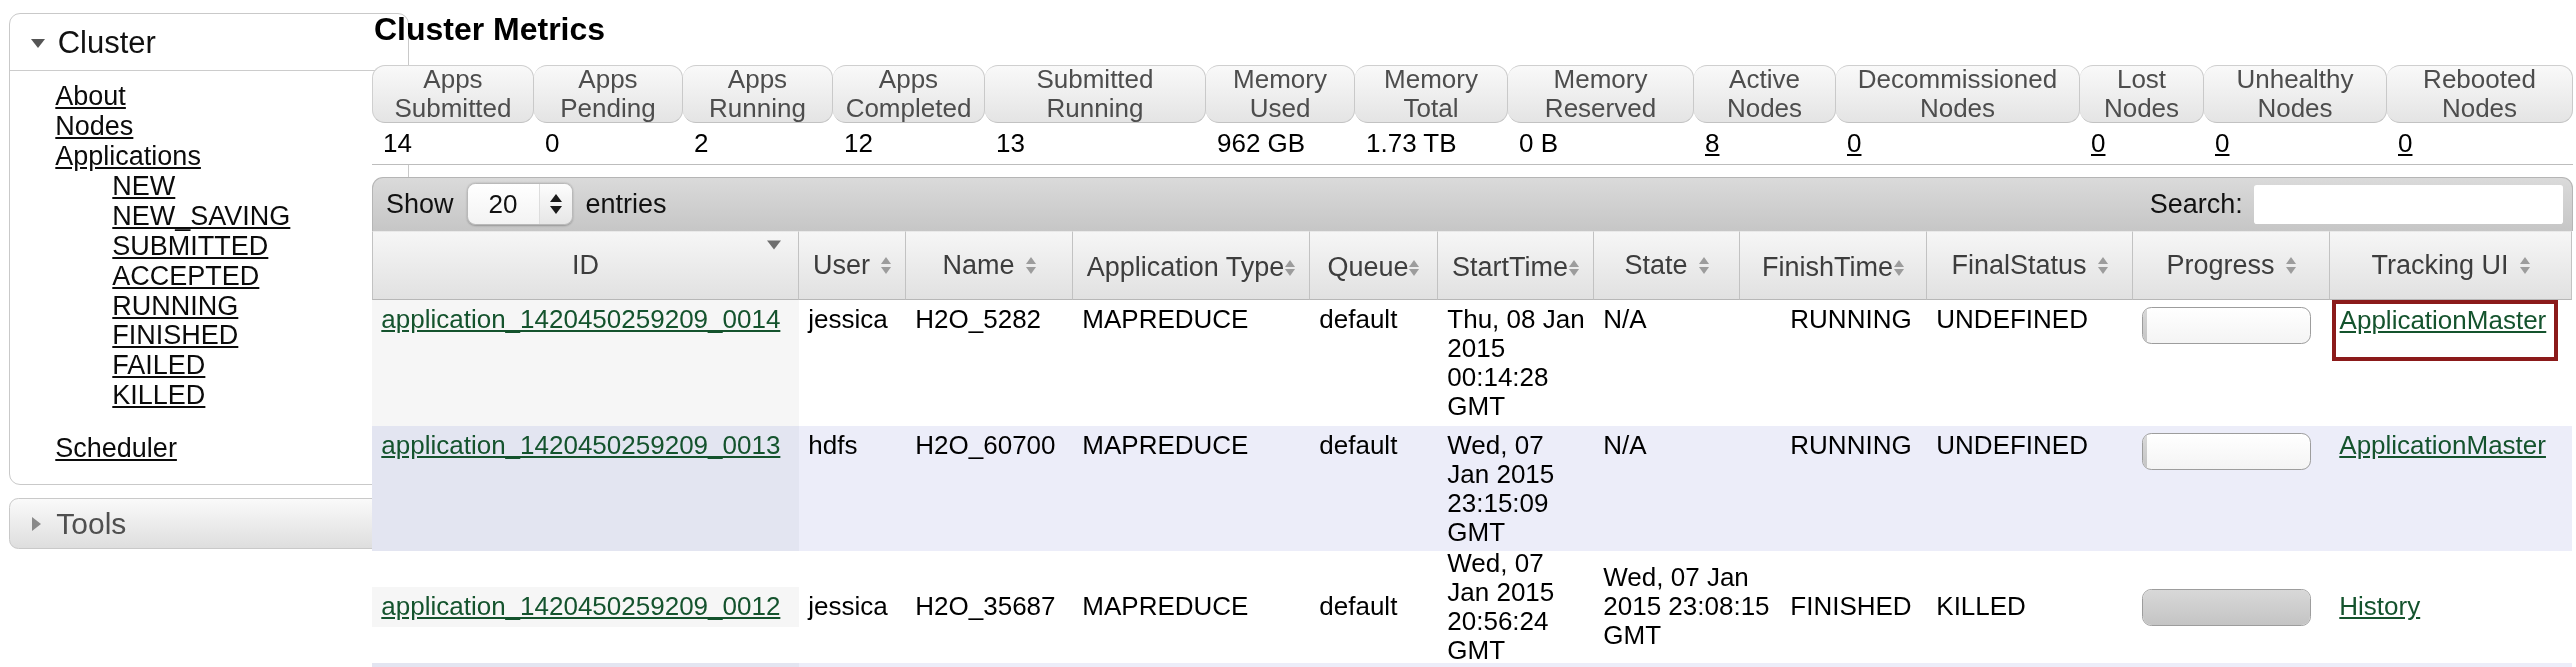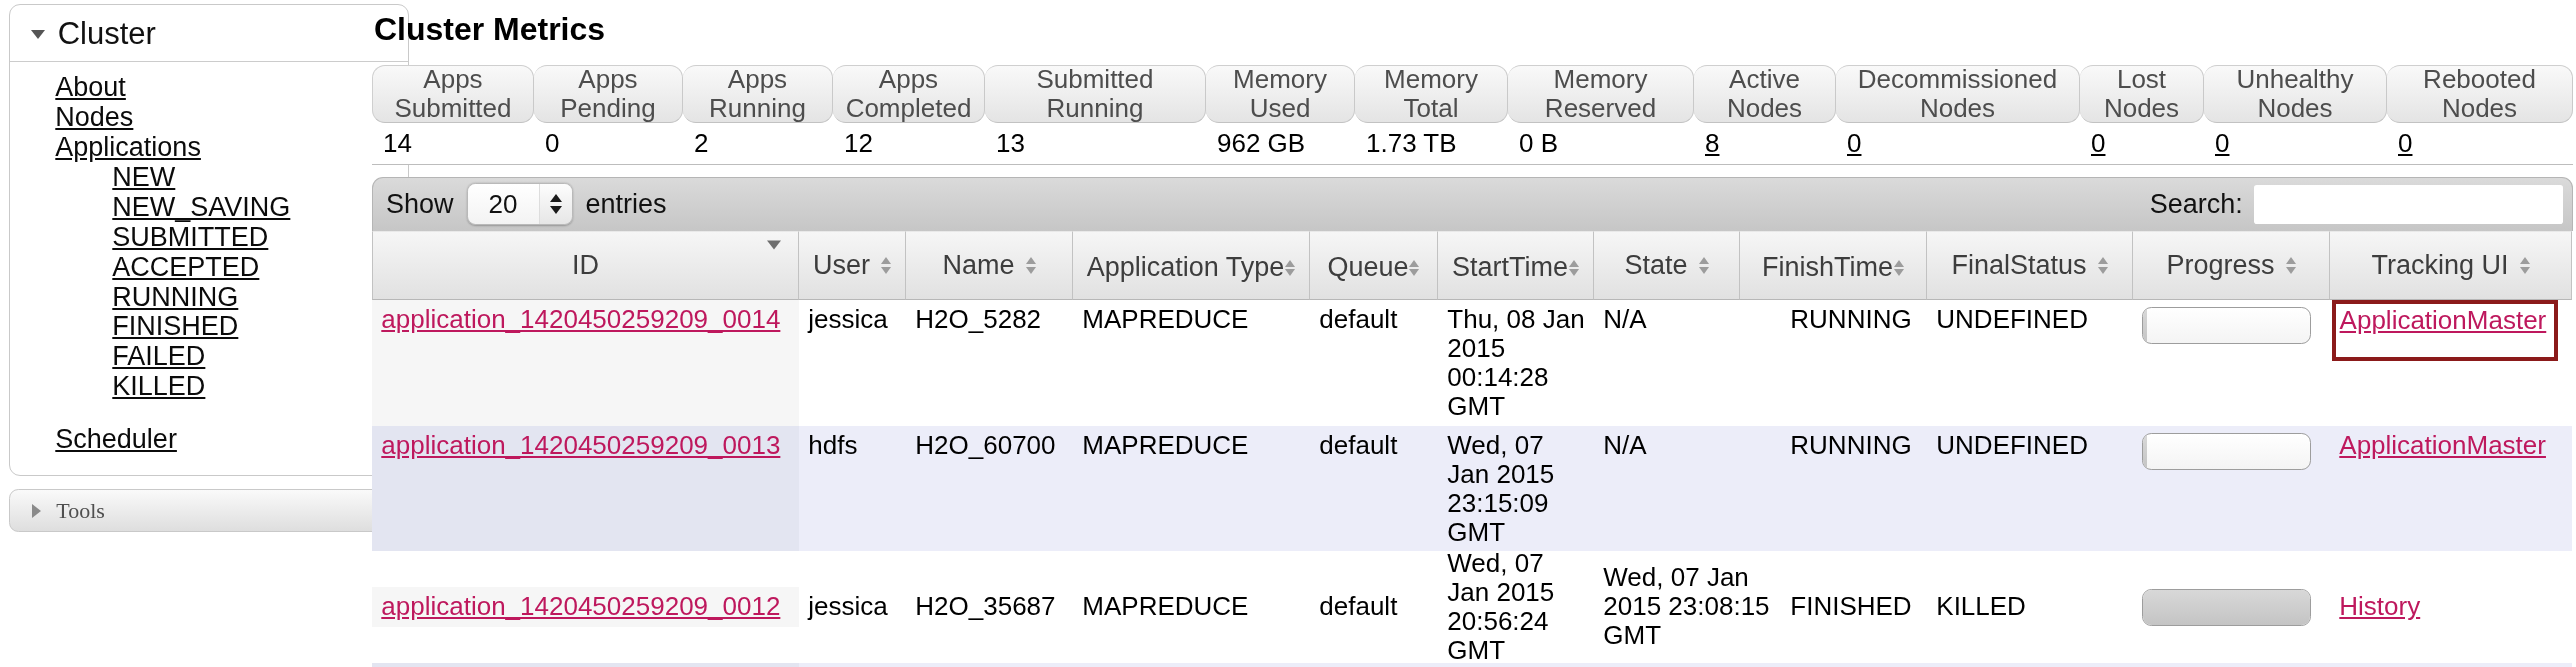--- a/index.html
+++ b/index.html
@@ -1,35 +1,35 @@
 <!DOCTYPE html>
 <html style="font-size:15px"><head>
 <meta charset="utf-8">
 <style>
   * { margin:0; padding:0; box-sizing:border-box; }
   html,body { background:#fff; }
   body { font-family:"Liberation Sans", sans-serif; color:#000; }
   .page { position:relative; width:2576px; height:667px; overflow:hidden; background:#fff; }
 
   
-  .sidebar { position:absolute; left:9.3px; top:4px; width:400px; }
+  .sidebar { position:absolute; left:9.3px; top:13px; width:400px; }
   .cluster-box { background:#fff; border:1.9px solid #c9c9c9; border-radius:11px; overflow:hidden; }
   .cluster-header { display:flex; align-items:center; gap:13px; padding:11px 9.3px 9.3px 20.4px;
                     border-bottom:1.9px solid #ccc; font-size:31px; color:#111; cursor:pointer; }
   .tri-dn-sm { width:0; height:0; border-left:7.4px solid transparent; border-right:7.4px solid transparent; border-top:9.3px solid #555; }
   .tri-rt-sm { width:0; height:0; border-top:7.4px solid transparent; border-bottom:7.4px solid transparent; border-left:9.3px solid #8a8a8a; }
   .nav { padding:11px 0 20.4px 0; font-size:27px; line-height:29px; }
   .nav a { color:#0b0b0b; text-decoration:underline; display:inline-block; }
   .nav .lvl1 { padding-left:45px; margin-bottom:0.9px; }
   .nav .lvl2 { padding-left:102px; margin-bottom:0.9px; }
   .nav .sched { margin-top:24px; }
   .tools-box { margin-top:13px; border:1.9px solid #c9c9c9; border-radius:9.3px;
                background:linear-gradient(#fafafa,#dedede);
                display:flex; align-items:center; gap:15px; padding:7.4px 9.3px 7.4px 22px;
-               font-size:22px; color:#4f4f4f; cursor:pointer;font-family:Liberation Serif, serif; }
+               font-size:30px; color:#4f4f4f; cursor:pointer; }
 
   
   .main { position:absolute; left:372px; top:0; width:2201px; }
   .page-title { font-size:32px; font-weight:700; margin:11px 0 0 1.9px; color:#000; }
 
   
   .metrics { margin-top:16.7px; width:2201px; }
   .mrow { display:flex; width:2201px; }
   .mhead .mcell { background:linear-gradient(#f9f9f9,#e4e4e4); border-top:0.9px solid #cfcfcf; border-bottom:0.9px solid #c2c2c2;
                   border-right:0.9px solid #c9c9c9; color:#4d4d4d; font-size:26px; line-height:29px;
@@ -72,21 +72,21 @@
   .sicon .u { width:0;height:0;border-left:5.6px solid transparent;border-right:5.6px solid transparent;border-bottom:7.4px solid #9c9c9c; margin-bottom:2.8px; }
   .sicon .d { width:0;height:0;border-left:5.6px solid transparent;border-right:5.6px solid transparent;border-top:7.4px solid #9c9c9c; }
   .sicon-desc .d { width:0;height:0;border-left:7.4px solid transparent;border-right:7.4px solid transparent;border-top:9.3px solid #6e6e6e; }
 
   .c0{width:427px}.c1{width:107px}.c2{width:167px}.c3{width:237px}.c4{width:128px}
   .c5{width:156px}.c6{width:187px}.c7{width:146px}.c8{width:206px}.c9{width:197px}.c10{width:242px}
 
   .tbody .arow { overflow:hidden; }
   .r1 { height:126px; } .r2 { height:125px; } .r3 { height:112px;align-items:center; } .r4 { height:37px; }
   .td { padding:5.6px 9.3px; font-size:26px; line-height:29px; overflow:hidden; }
-  .td a { color:#be185d; text-decoration:underline; }
+  .td a { color:#14532d; text-decoration:underline; }
   .row-odd .td { background:#fff; }
   .row-odd .td.c0 { background:#f6f6f6; }
   .row-even .td { background:#ecedf9; }
   .row-even .td.c0 { background:#e3e5f1; }
 
   .pbar { width:169px; height:37px; border:1.9px solid #9d9d9d; border-radius:9.3px; overflow:hidden;
           background:linear-gradient(#fff,#f4f4f4); margin-top:1.9px; }
   .pfill { height:100%; background:linear-gradient(#d8d8d8,#c4c4c4); }
 
   .annot { display:inline-block; border:4.6px solid #8b1a1a; padding:1.9px 7.4px 22px 3.7px; margin:-5.6px 0 0 -7.4px; min-width:221px; }

